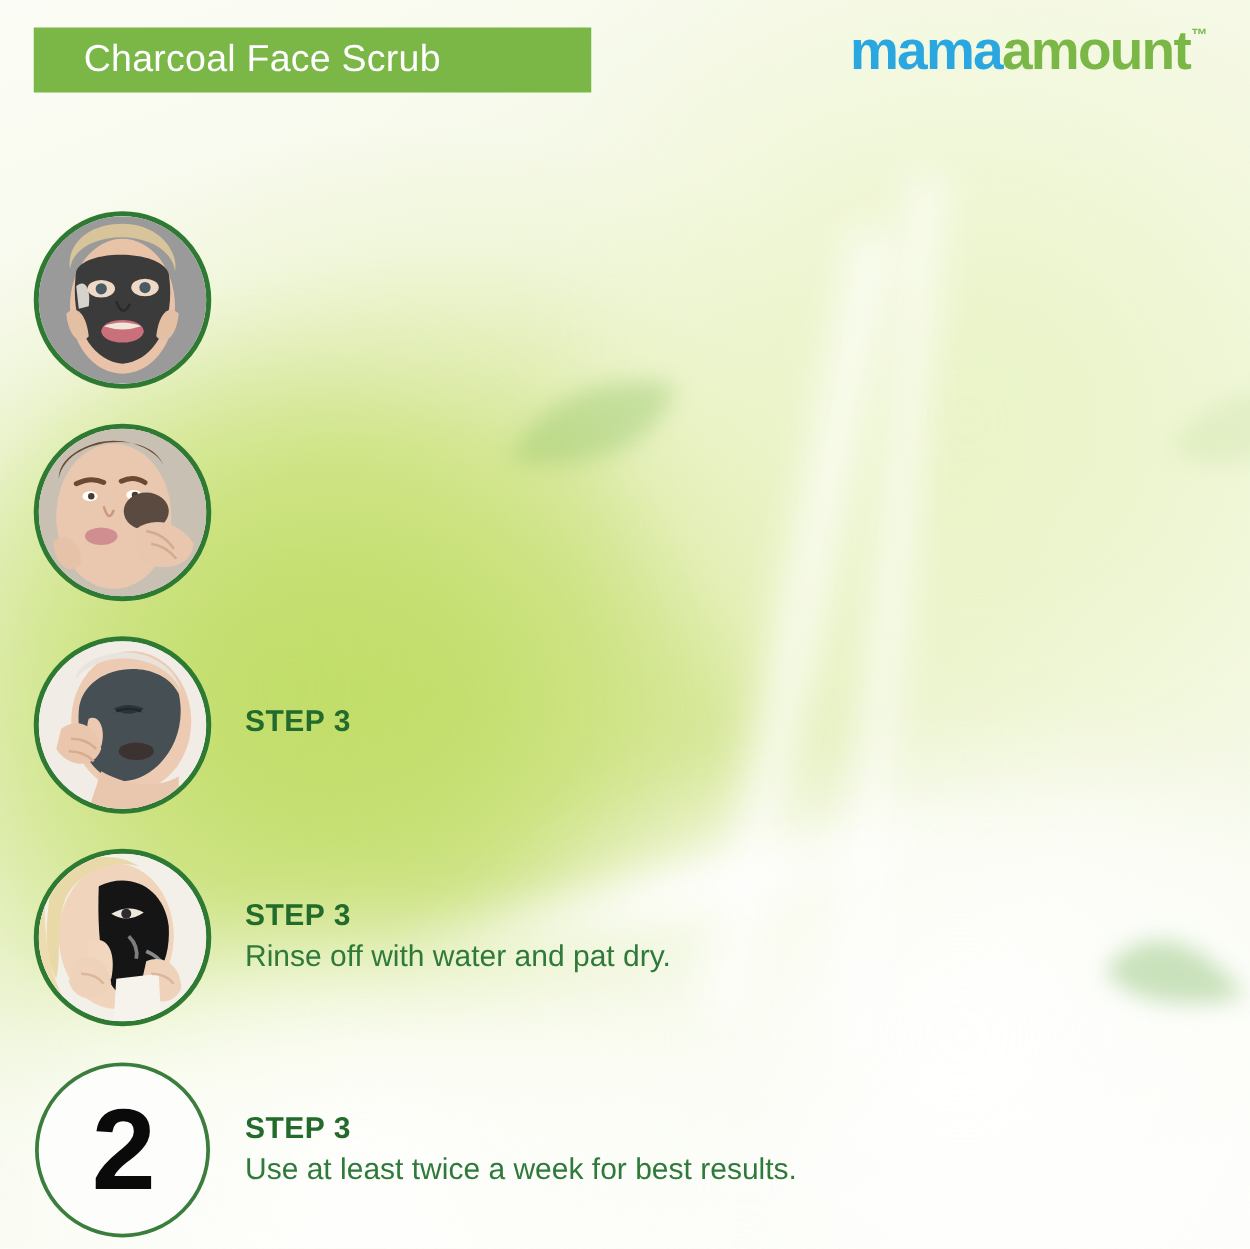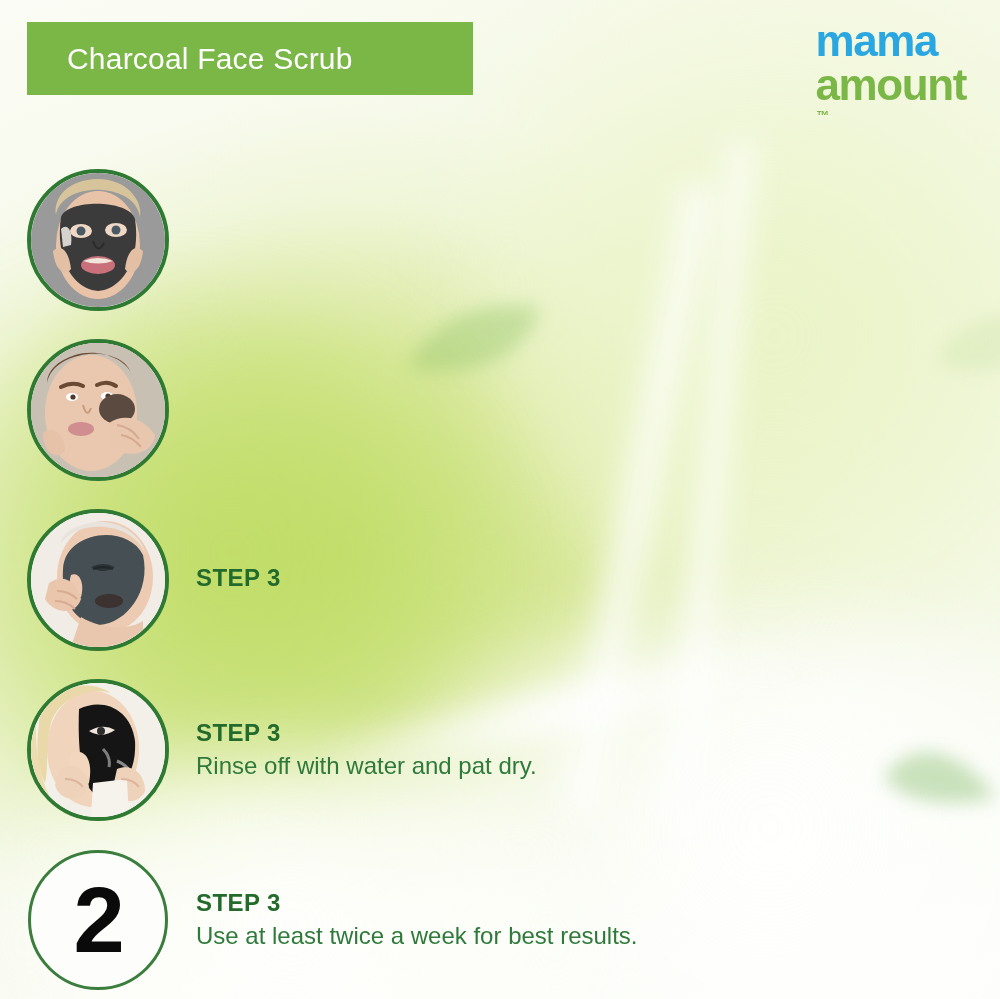--- a/index.html
+++ b/index.html
@@ -78,21 +78,21 @@
     opacity: 0.75;
   }
   .leaf svg { display: block; }
 
   
   .title-banner {
     position: absolute;
     left: 27px;
     top: 22px;
     width: 446px;
-    height: 73px;
+    height: 52px;
     background: #7ab747;
     display: flex;
     align-items: center;
     padding-left: 40px;
     box-sizing: border-box;
   }
   .title-banner-text {
     color: #ffffff;
     font-size: 30px;
     font-weight: 400;
@@ -103,21 +103,20 @@
   .logo {
     position: absolute;
     right: 34px;
     top: 19px;
     display: flex;
     align-items: flex-start;
     font-weight: 700;
     font-size: 44px;
     letter-spacing: -1.4px;
     line-height: 1;
-    flex-direction: column;
   }
   .logo-mama { color: #2aa7e0; }
   .logo-earth { color: #7ab747; }
   .logo-tm {
     color: #7ab747;
     font-size: 13px;
     font-weight: 700;
     letter-spacing: 0;
     margin-top: 2px;
     margin-left: 1px;

